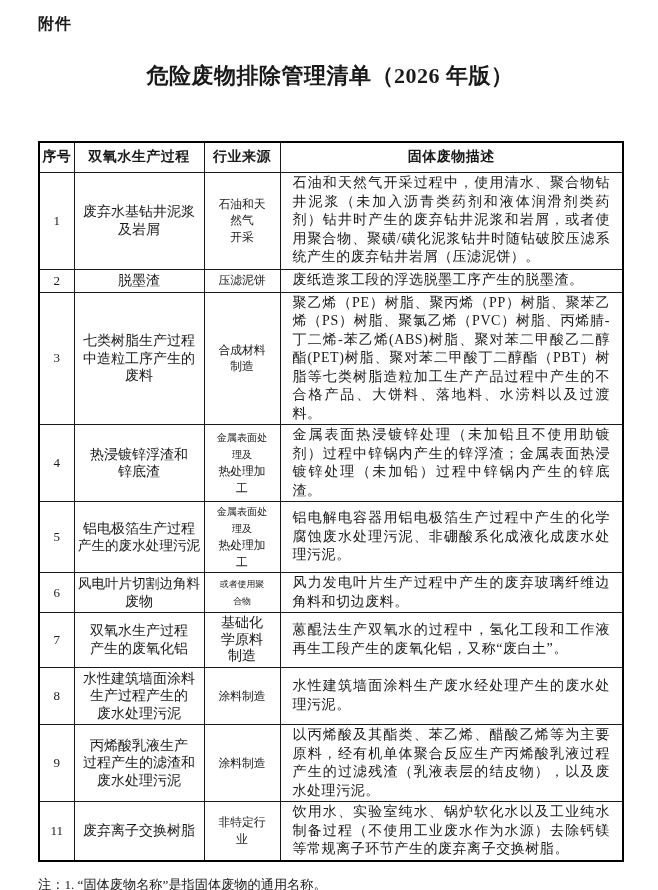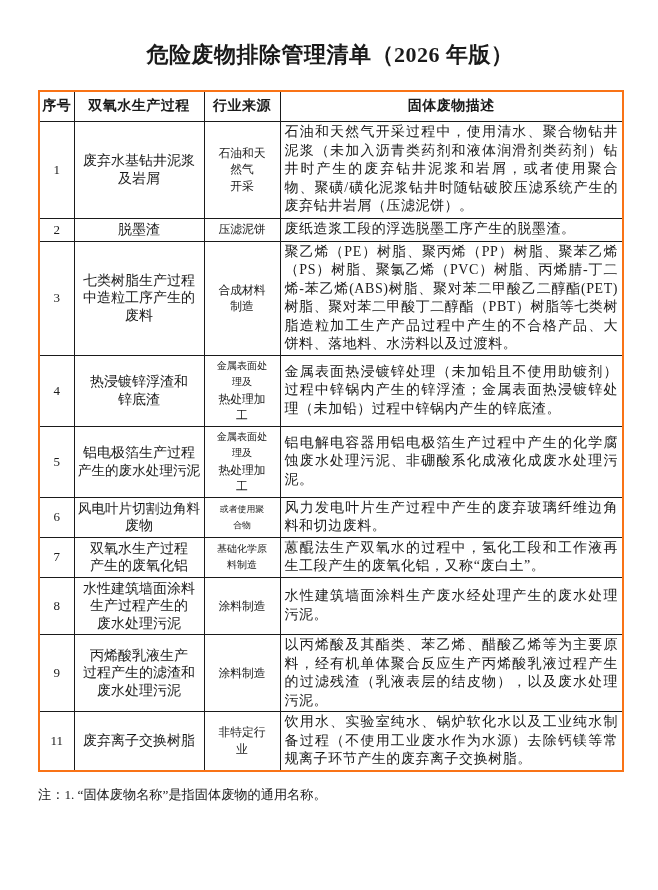--- a/index.html
+++ b/index.html
@@ -18,25 +18,25 @@
 
   .doc-title {
     margin-top: 26px;
     text-align: center;
     font-size: 22px;
     font-weight: bold;
     letter-spacing: 0.5px;
   }
 
   table.waste-table {
-    margin-top: 20px;
+    margin-top: 50px;
     width: 584px;
     border-collapse: collapse;
     table-layout: fixed;
-    border: 2px solid #f97316;
+    border: 2px solid #000000;
   }
   .waste-table th, .waste-table td {
     border: 1px solid #1a1a1a;
     vertical-align: middle;
   }
   .waste-table th {
     font-size: 14px;
     font-weight: bold;
     height: 30px;
     text-align: center;
@@ -57,21 +57,21 @@
     text-align: center;
     font-size: 11.8px;
     line-height: 16.5px;
     padding: 2px 12px;
   }
   td.c-desc {
     text-align: justify;
     font-size: 14px;
     letter-spacing: 0.55px;
     line-height: 18.5px;
-    padding: 1px 4px;
+    padding: 1px 12px;
   }
   
   tbody tr:nth-child(1)  td { height: 97px; }
   tbody tr:nth-child(2)  td { height: 23px; }
   tbody tr:nth-child(3)  td { height: 109px; }
   tbody tr:nth-child(4)  td { height: 58px; }
   tbody tr:nth-child(5)  td { height: 42px; }
   tbody tr:nth-child(6)  td { height: 40px; }
   tbody tr:nth-child(7)  td { height: 38px; }
   tbody tr:nth-child(8)  td { height: 50px; }
@@ -84,20 +84,21 @@
     font-size: 13.2px;
     line-height: 25px;
   }
   .note-line { white-space: nowrap; }
 </style>
 </head>
 <body>
 
 <div class="page">
 
+  <div class="attachment-label">附件</div>
 
   <div class="doc-title">危险废物排除管理清单（2026 年版）</div>
 
   <table class="waste-table">
     <colgroup>
       <col style="width:35px">
       <col style="width:130px">
       <col style="width:76px">
       <col style="width:343px">
     </colgroup>
@@ -179,21 +180,21 @@
           </td>
           <td class="c-desc">风力发电叶片生产过程中产生的废弃玻璃纤维边角料和切边废料。</td>
         </tr>
         <tr>
           <td class="c-no">7</td>
           <td class="c-name">
             <div>双氧水生产过程</div>
             <div>产生的废氧化铝</div>
           </td>
           <td class="c-source">
-            <div style="font-size: 10px;">基础化学原料制造</div>
+            <div style="font-size: 14px;">基础化学原料制造</div>
           </td>
           <td class="c-desc">蒽醌法生产双氧水的过程中，氢化工段和工作液再生工段产生的废氧化铝，又称“废白土”。</td>
         </tr>
         <tr>
           <td class="c-no">8</td>
           <td class="c-name">
             <div>水性建筑墙面涂料</div>
             <div>生产过程产生的</div>
             <div>废水处理污泥</div>
           </td>

